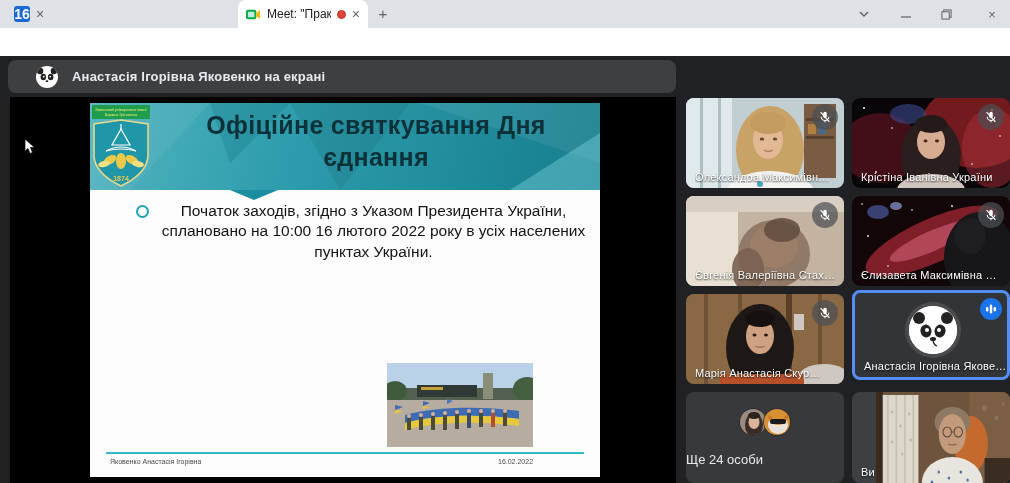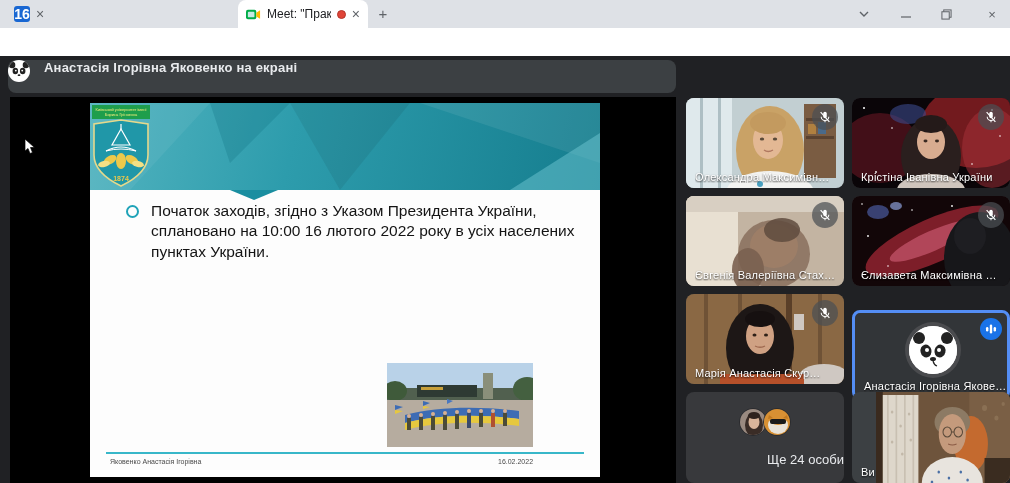--- a/index.html
+++ b/index.html
@@ -24,21 +24,21 @@
 
   #addressbar { position:absolute; left:0; top:28px; width:1010px; height:28px; background:#ffffff; }
   .navic { position:absolute; top:34px; font-size:14px; color:#5f6368; }
   #urltext { position:absolute; left:106px; top:34px; font-size:12.5px; color:#202124; white-space:nowrap; }
   #avatarH { position:absolute; left:952px; top:31px; width:22px; height:22px; border-radius:50%;
              background:#9c6a5c; color:#fff; font-size:11px; display:flex; align-items:center; justify-content:center; }
 
   
   #meet { position:absolute; left:0; top:56px; width:1010px; height:427px; background:#202124; }
   #banner { position:absolute; left:8px; top:4px; width:668px; height:33px; background:#3c4043;
-            border-radius:8px; display:flex; align-items:flex-start; gap:14px; padding-left:0; }
+            border-radius:8px; display:flex; align-items:center; gap:14px; padding-left:28px; }
   #banner .bavatar { width:22px; height:22px; border-radius:50%; background:#fff; overflow:hidden; flex:none; }
   #banner .btext { font-size:13px; color:#e8eaed; font-weight:bold; letter-spacing:.2px; }
 
   #stage { position:absolute; left:10px; top:41px; width:666px; height:386px; background:#000; }
 
   
   #slide { position:absolute; left:80px; top:6px; width:510px; height:374px; background:#fdfdfd; }
   #slidehead { position:absolute; left:0; top:0; width:510px; height:87px;
                background:linear-gradient(103deg,#53b4c0 0%,#2d9cac 40%,#157d8e 78%,#1b8successfully96 100%);
                background:linear-gradient(103deg,#53b4c0 0%,#2d9cac 40%,#157d8e 100%); }
@@ -47,21 +47,21 @@
   #headnotch { position:absolute; left:140px; top:87px; width:0; height:0;
                border-left:24px solid transparent; border-right:24px solid transparent;
                border-top:10px solid #1a8ea0; }
   
   #logo { position:absolute; left:2px; top:2px; width:58px; height:83px; }
   #logoband { position:absolute; left:0; top:0; width:58px; height:14px; background:#1e9e4c;
               color:#f3ee7a; font-size:4px; line-height:1.3; text-align:center; padding-top:2px; overflow:hidden; }
   #logoyear { position:absolute; left:0; bottom:6px; width:58px; text-align:center;
               color:#ecc94b; font-size:7px; font-weight:bold; }
   
-  #bullets { position:absolute; left:34px; top:98px; width:452px; }
+  #bullets { position:absolute; left:44px; top:98px; width:452px;text-align:center; }
   #bullets .bl { position:relative; padding-left:27px; font-size:15.5px; line-height:1.32;
                  color:#141414; margin-bottom:15px; }
   #bullets .bl::before { content:""; position:absolute; left:2px; top:4px; width:9px; height:9px;
                          border:2.5px solid #1fa3b8; border-radius:50%; }
   
   #footline { position:absolute; left:16px; top:349px; width:478px; height:2px; background:#38b7c9; }
   #footauthor { position:absolute; left:20px; top:355px; font-size:7px; color:#4a4a4a; }
   #footdate { position:absolute; left:408px; top:355px; font-size:7px; color:#4a4a4a; }
   #slidephoto { position:absolute; left:297px; top:260px; width:146px; height:84px; }
 
@@ -72,21 +72,21 @@
            max-width:142px; overflow:hidden; text-shadow:0 1px 2px rgba(0,0,0,.85); letter-spacing:.2px; }
   .micoff { position:absolute; top:6px; right:6px; width:26px; height:26px; border-radius:50%;
             background:rgba(75,79,83,.72); display:flex; align-items:center; justify-content:center; }
   .tile.speak { border:3px solid #548ef5; background:#323538; }
   .savatar { position:absolute; left:50px; top:9px; width:56px; height:56px; border-radius:50%;
              background:#4a4b4e; display:flex; align-items:center; justify-content:center; }
   .savatar .inner { width:48px; height:48px; border-radius:50%; background:#fff; overflow:hidden; }
   .volic { position:absolute; top:5px; right:5px; width:22px; height:22px; border-radius:50%;
            background:#1a73e8; display:flex; align-items:center; justify-content:center; }
   .ovtile { background:#38393c; }
-  .ovlabel { position:absolute; left:0; bottom:16px; width:100%; text-align:right; font-size:13px; color:#e8eaed; }
+  .ovlabel { position:absolute; left:0; bottom:16px; width:100%; text-align:left; font-size:13px; color:#e8eaed; }
   .ovavatars { position:absolute; left:0; top:16px; width:100%; display:flex; justify-content:center; }
   .ovavatars .av { width:28px; height:28px; border-radius:50%; overflow:hidden; border:1px solid #2a2b2e; }
   .ovavatars .av + .av { margin-left:-4px; }
 
   #cursor { position:absolute; left:12px; top:41px; }
 </style>
 </head>
 <body>
 
 <div id="screen">
@@ -198,20 +198,21 @@
         <div id="slidehead">
           <svg width="510" height="87" style="display:block;">
             <polygon points="0,0 120,0 40,87 0,87" fill="#ffffff" opacity=".06"></polygon>
             <polygon points="200,0 320,0 250,87" fill="#000000" opacity=".07"></polygon>
             <polygon points="330,0 510,0 510,60" fill="#ffffff" opacity=".08"></polygon>
             <polygon points="420,87 510,30 510,87" fill="#6ec6d1" opacity=".5"></polygon>
             <polygon points="120,0 200,0 140,60" fill="#0c6b7a" opacity=".25"></polygon>
           </svg>
         </div>
         <div id="headnotch"></div>
+        <div id="slidetitle">Офіційне святкування Дня єднання</div>
 
         <div id="logo">
           <div id="logoband">Київський університет імені Бориса Грінченка</div>
           <svg width="58" height="69" viewBox="0 0 58 69" style="position:absolute; top:14px; left:0;">
             <path d="M29 1 L56 5 L56 36 Q56 54 29 67 Q2 54 2 36 L2 5 Z" fill="#2097a8" stroke="#e5d98c" stroke-width="1.6"></path>
             <path d="M29 10 L38 26 H20 Z" fill="none" stroke="#ffffff" stroke-width="1.2"></path>
             <line x1="29" y1="5" x2="29" y2="10" stroke="#fff" stroke-width="1.2"></line>
             <path d="M14 32 Q29 24 44 32" fill="none" stroke="#ffffff" stroke-width="1.2"></path>
             <path d="M14 32 Q29 28 44 32" fill="none" stroke="#ffffff" stroke-width="1"></path>
             <ellipse cx="29" cy="42" rx="5" ry="8" fill="#ecc94b"></ellipse>
@@ -409,21 +410,21 @@
         <svg width="14" height="14" viewBox="0 0 24 24">
             <rect x="9" y="3" width="6" height="11" rx="3" fill="#fff"></rect>
             <path d="M5.5 11.5 a6.5 6.5 0 0 0 13 0" fill="none" stroke="#fff" stroke-width="1.8"></path>
             <line x1="12" y1="18" x2="12" y2="21" stroke="#fff" stroke-width="1.8"></line>
             <line x1="4.5" y1="3.5" x2="19.5" y2="20.5" stroke="#fff" stroke-width="2"></line>
           </svg>
       </span>
       <span class="pname">Марія Анастасія Скур…</span>
     </div>
 
-    <div class="tile speak" style="left:852px; top:254px;">
+    <div class="tile speak" style="left:852px; top:234px;">
       <span class="savatar">
         <span class="inner">
           <svg viewBox="0 0 48 48" width="48" height="48">
               <rect width="48" height="48" fill="#fff"></rect>
               <circle cx="10" cy="12" r="6" fill="#222"></circle>
               <circle cx="38" cy="12" r="6" fill="#222"></circle>
               <ellipse cx="17" cy="25" rx="5.5" ry="6.5" fill="#222" transform="rotate(-12 17 25)"></ellipse>
               <ellipse cx="31" cy="25" rx="5.5" ry="6.5" fill="#222" transform="rotate(12 31 25)"></ellipse>
               <circle cx="18" cy="24" r="2" fill="#fff"></circle>
               <circle cx="30" cy="24" r="2" fill="#fff"></circle>

